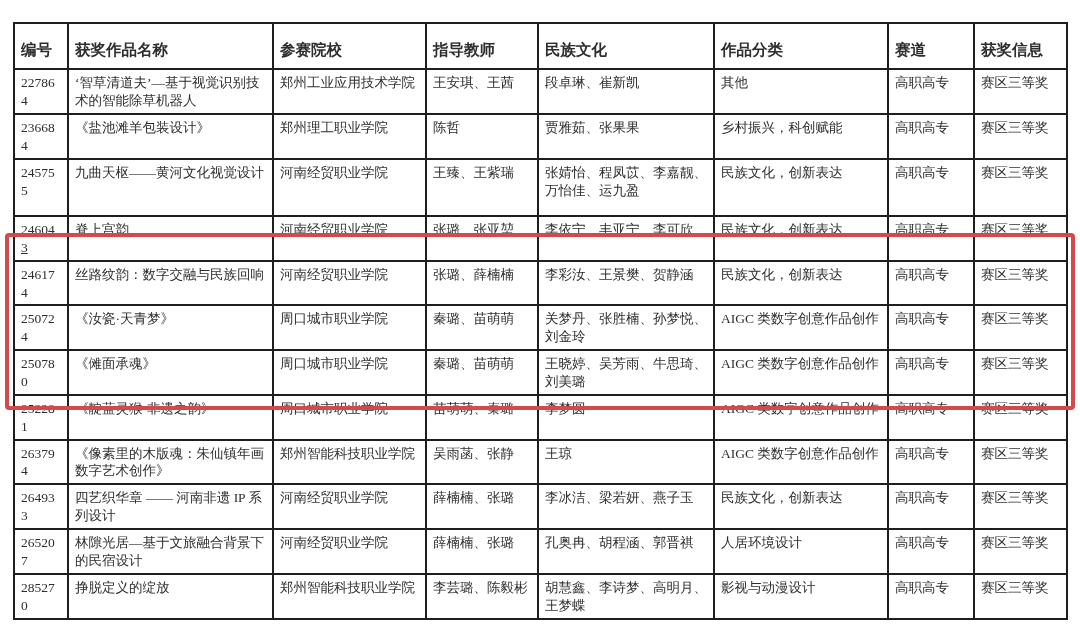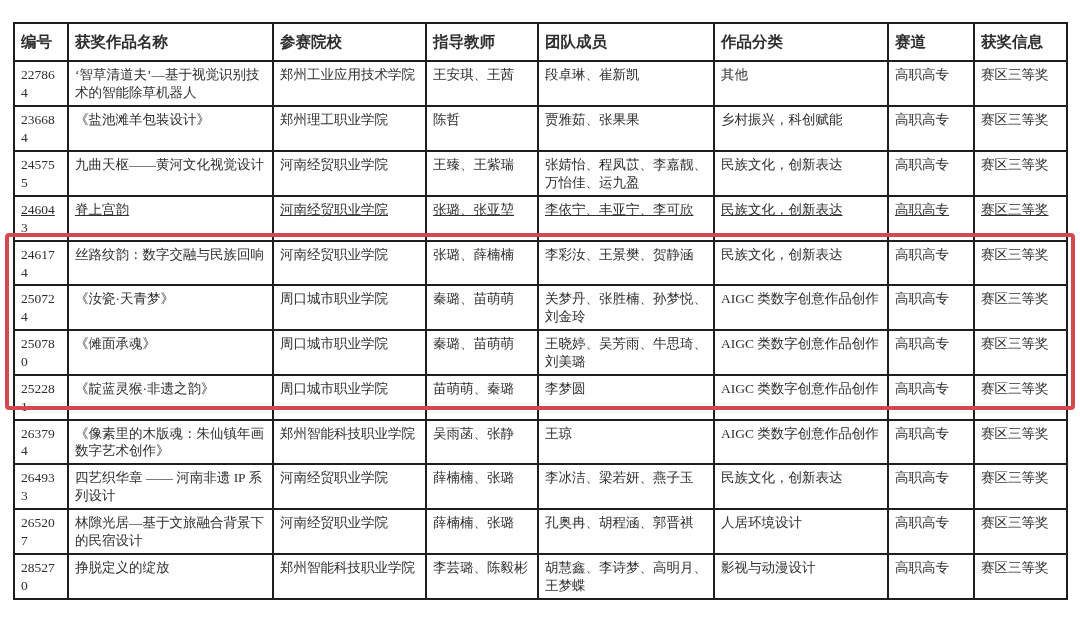--- a/index.html
+++ b/index.html
@@ -26,28 +26,28 @@
     text-align: left;
     padding: 4px 6px 3px 6px;
     line-height: 1.32;
     overflow: hidden;
     word-break: break-word;
   }
   table.awards th {
     font-size: 15.5px;
     font-weight: 600;
     white-space: nowrap;
-    padding-top: 8px;
+    padding-top: 16px;
     padding-bottom: 8px;
   }
   table.awards td { font-size: 13.5px; font-weight: 400; }
   
   tbody tr:nth-child(1)  { height: 45px; }
   tbody tr:nth-child(2)  { height: 28px; margin-top: 21px; }
-  tbody tr:nth-child(3)  { height: 45px; }
+  tbody tr:nth-child(3)  { height: 57px; }
   tbody tr:nth-child(4)  { height: 28px; text-decoration: underline; }
   tbody tr:nth-child(5)  { height: 27px; }
   tbody tr:nth-child(6)  { height: 45px; }
   tbody tr:nth-child(7)  { height: 43px; margin-left: 32px; }
   tbody tr:nth-child(8)  { height: 36px; }
   tbody tr:nth-child(9)  { height: 39px; }
   tbody tr:nth-child(10) { height: 32px; }
   tbody tr:nth-child(11) { height: 45px; }
   tbody tr:nth-child(12) { height: 45px; }
   tbody tr:nth-child(13) { height: 45px; }
@@ -78,21 +78,21 @@
         <col style="width: 174px;">
         <col style="width: 86px;">
         <col style="width: 93px;">
       </colgroup>
     <thead>
       <tr>
           <th>编号</th>
           <th>获奖作品名称</th>
           <th>参赛院校</th>
           <th>指导教师</th>
-          <th>团队成员</th>
+          <th>民族文化</th>
           <th>作品分类</th>
           <th>赛道</th>
           <th>获奖信息</th>
         </tr>
     </thead>
     <tbody>
         <tr>
           <td>227864</td>
           <td>‘智草清道夫’—基于视觉识别技术的智能除草机器人</td>
           <td>郑州工业应用技术学院</td>

